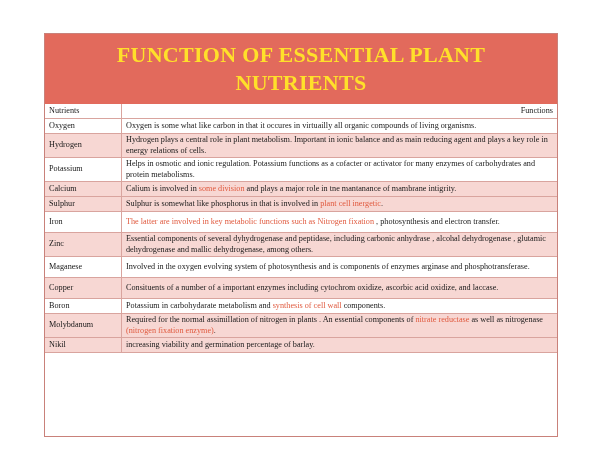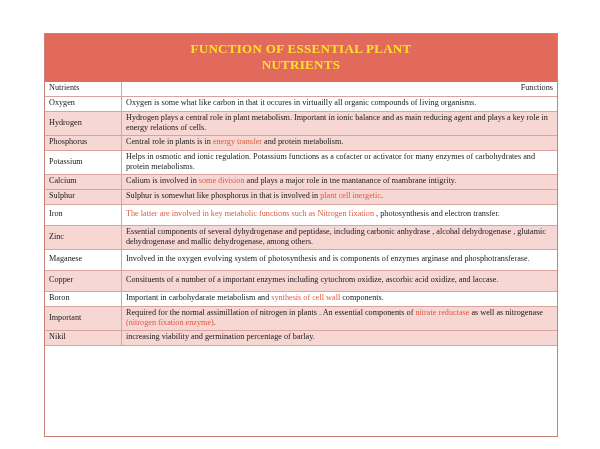--- a/index.html
+++ b/index.html
@@ -28,21 +28,21 @@
     height: 404px;
     border: 1px solid #c9817a;
     box-sizing: border-box;
     background: #ffffff;
   }
   .title-bar {
     background: #e26a5c;
     color: #ffe02a;
     text-align: center;
     font-weight: bold;
-    font-size: 13px;
+    font-size: 22px;
     line-height: 1.25;
     padding: 7px 4px 8px 4px;
     letter-spacing: 0.3px;
     font-family: "Liberation Serif", serif;
   }
   table.nutrients {
     width: 100%;
     border-collapse: collapse;
     table-layout: fixed;
     font-size: 8.2px;
@@ -107,24 +107,20 @@
           <td class="nutrient">Oxygen</td>
           <td>Oxygen is some what like carbon in that it occures in virtuailly all organic compounds of living organisms.</td>
         </tr>
 
         <tr class="shade row-med">
           <td class="nutrient">Hydrogen</td>
           <td>Hydrogen plays a central role in plant metabolism. Important in ionic balance and as main reducing agent and plays a key role in energy relations of cells.</td>
         </tr>
 
 
-        <tr class="shade row-small">
-          <td class="nutrient">Phosphorus</td>
-          <td><span>Central role in plants is in </span><span class="hl">energy transfer</span><span> and protein metabolism.</span></td>
-        </tr>
 
         <tr class="plain row-med">
           <td class="nutrient">Potassium</td>
           <td>Helps in osmotic and ionic regulation. Potassium functions as a cofacter or activator for many enzymes of carbohydrates and protein metabolisms.</td>
         </tr>
 
         <tr class="shade row-small">
           <td class="nutrient">Calcium</td>
           <td><span>Calium is involved in </span><span class="hl">some division</span><span> and plays a major role in tne mantanance of mambrane intigrity.</span></td>
         </tr>
@@ -150,25 +146,25 @@
           <td>Involved in the oxygen evolving system of photosynthesis and is components of enzymes arginase and phosphotransferase.</td>
         </tr>
 
         <tr class="shade row-med">
           <td class="nutrient">Copper</td>
           <td>Consituents of a number of a important enzymes including cytochrom oxidize, ascorbic acid oxidize, and laccase.</td>
         </tr>
 
         <tr class="plain row-small">
           <td class="nutrient">Boron</td>
-          <td><span>Important in carbohydarate metabolism and </span><span class="hl">synthesis of cell wall</span><span> components.</span></td>
+          <td><span>Potassium in carbohydarate metabolism and </span><span class="hl">synthesis of cell wall</span><span> components.</span></td>
         </tr>
 
         <tr class="shade row-med">
-          <td class="nutrient">Important</td>
+          <td class="nutrient">Molybdanum</td>
           <td><span>Required for the normal assimillation of nitrogen in plants . An essential components of </span><span class="hl">nitrate reductase</span><span> as well as nitrogenase </span><span class="hl">(nitrogen fixation enzyme)</span><span>.</span></td>
         </tr>
 
 
         <tr class="shade row-small">
           <td class="nutrient">Nikil</td>
           <td> increasing viability and germination percentage of barlay.</td>
         </tr>
       </tbody>
     </table>

